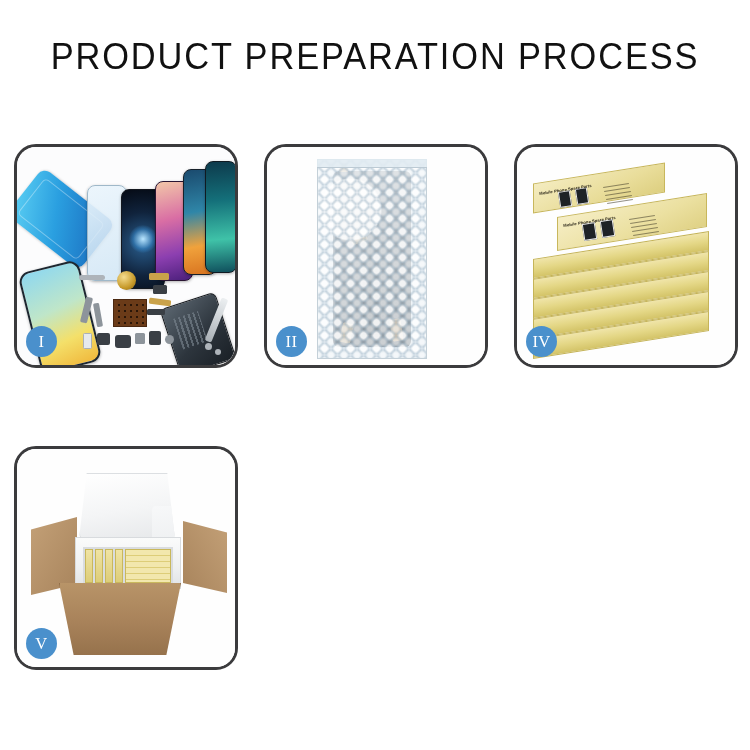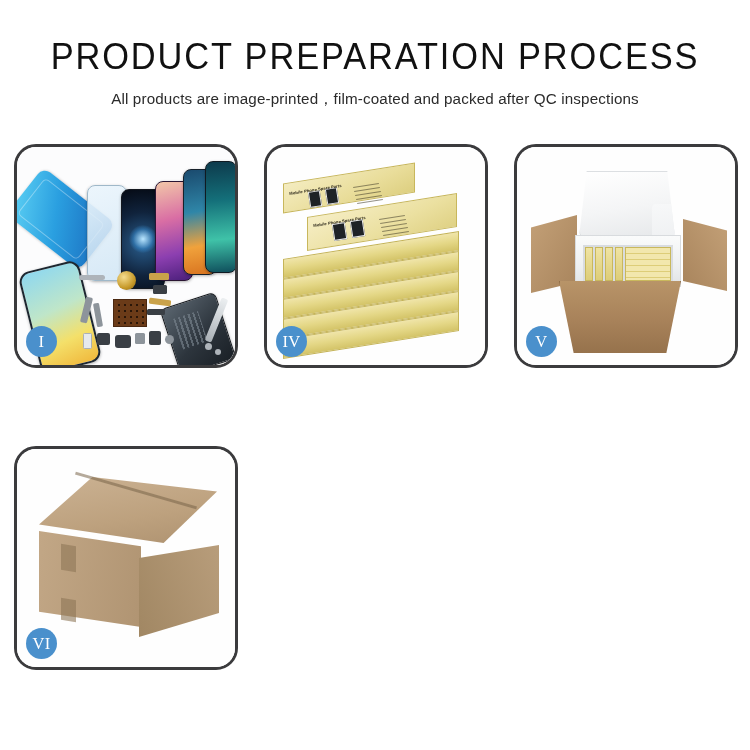--- a/index.html
+++ b/index.html
@@ -346,21 +346,20 @@
     transform:skewY(9deg);
   }
 </style>
 </head>
 <body>
 
 <div class="page">
 
   <div class="header">
     <div class="title">PRODUCT PREPARATION PROCESS</div>
-    <div class="subtitle">All products are image-printed，film-coated and packed after QC inspections</div>
   </div>
 
   <div class="grid">
 
     <div class="panel">
       <div class="panel-inner p1">
         <div class="ph ph-blue"></div>
         <div class="ph ph-glass"></div>
         <div class="ph ph-dark"></div>
         <div class="ph ph-purple"></div>
@@ -383,20 +382,33 @@
         <div class="prt" style="left:98px;top:188px;width:16px;height:13px;border-radius:3px;"></div>
         <div class="prt sl" style="left:118px;top:186px;width:10px;height:11px;"></div>
         <div class="prt" style="left:132px;top:184px;width:12px;height:14px;border-radius:2px;"></div>
         <div class="prt sl" style="left:148px;top:188px;width:9px;height:9px;border-radius:50%;"></div>
         <div class="prt lt" style="left:188px;top:196px;width:7px;height:7px;border-radius:50%;"></div>
         <div class="prt lt" style="left:198px;top:202px;width:6px;height:6px;border-radius:50%;"></div>
       </div>
       <div class="badge">I</div>
     </div>
 
+    <div class="panel">
+      <div class="panel-inner p2">
+        <div class="part-core"></div>
+        <div class="flex-strip"></div>
+        <div class="tan1"></div>
+        <div class="tan2"></div>
+        <div class="tan3"></div>
+        <div class="tan4"></div>
+        <div class="bw-bag"></div>
+        <div class="bw-seal"></div>
+      </div>
+      <div class="badge">II</div>
+    </div>
 
 
     <div class="panel">
       <div class="panel-inner p4">
         <div class="layer" style="top:178px;left:16px;width:176px;"></div>
         <div class="layer" style="top:158px;left:16px;width:176px;"></div>
         <div class="layer" style="top:138px;left:16px;width:176px;"></div>
         <div class="layer" style="top:118px;left:16px;width:176px;"></div>
         <div class="layer" style="top:98px;left:16px;width:176px;"></div>
 
@@ -436,26 +448,15 @@
           <div class="v-ybox" style="left:12px;"></div>
           <div class="v-ybox" style="left:22px;"></div>
           <div class="v-ybox" style="left:32px;"></div>
           <div class="v-ystack"></div>
         </div>
         <div class="v-body"></div>
       </div>
       <div class="badge">V</div>
     </div>
 
-    <div class="panel">
-      <div class="panel-inner p6">
-        <div class="c-top"></div>
-        <div class="c-seam"></div>
-        <div class="c-front"></div>
-        <div class="c-side"></div>
-        <div class="c-tape1"></div>
-        <div class="c-tape2"></div>
-      </div>
-      <div class="badge">VI</div>
-    </div>
 
   </div>
 </div>
 
 </body></html>

